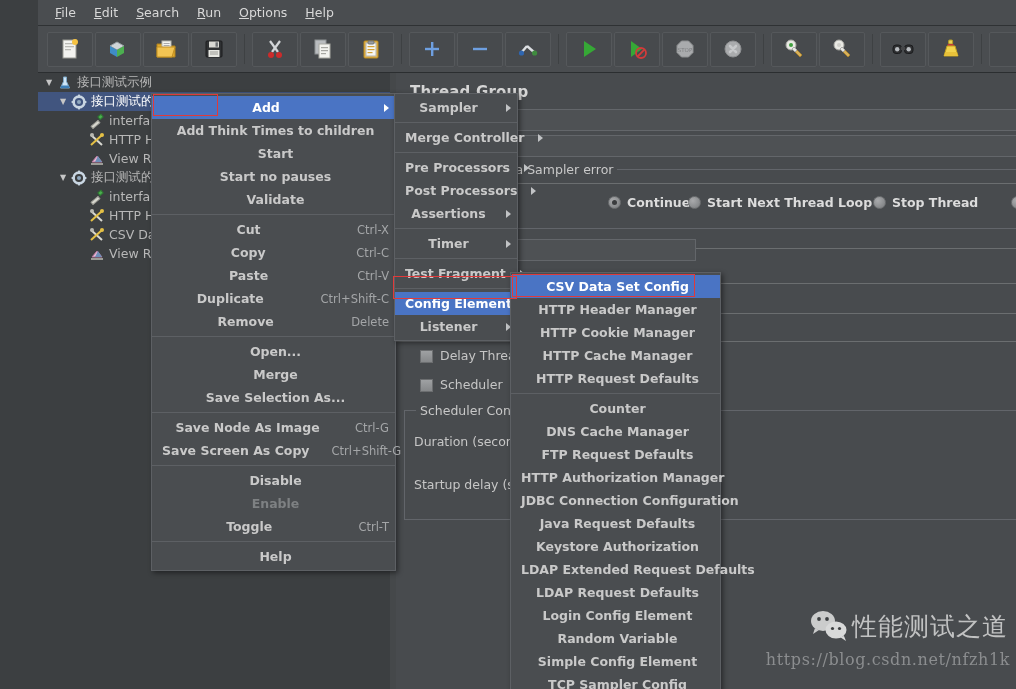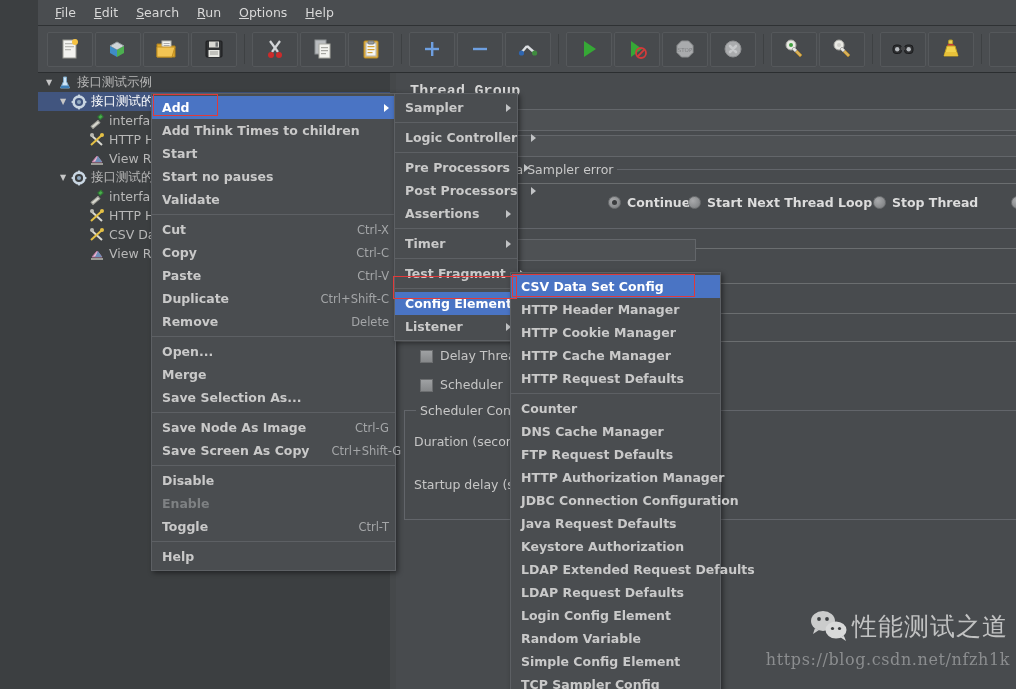--- a/index.html
+++ b/index.html
@@ -108,21 +108,20 @@
   .tnode .tlabel { overflow: hidden; }
   .ind0 { padding-left: 4px; }
   .ind1 { padding-left: 18px; }
   .ind2 { padding-left: 36px; }
 
   
   .rp-title {
     position: absolute; left: 14px; top: 10px;
     font-size: 15px; font-weight: bold; color: #d6d6d6;
     letter-spacing: .2px;
-    font-family: Liberation Mono, monospace;
   }
   .rp-fieldline {
     position: absolute; height: 1px; background: #6b6e70;
   }
   .rp-field {
     position: absolute;
     background: #4e5154;
     border: 1px solid #63666a;
     color: #d0d0d0;
     font-size: 12.5px;
@@ -189,21 +188,21 @@
   .pitem {
     display: flex; align-items: center;
     height: 23px;
     padding: 0 6px 0 10px;
     font-size: 12.5px; font-weight: bold;
     color: #c9c9c9;
     white-space: nowrap;
     cursor: default;
     position: relative;
   }
-  .pitem .plabel { flex: 1 1 auto; }
+  .pitem .plabel { flex: 1 1 auto; text-align: center; }
   .pitem .paccel {
     margin-left: 22px;
     color: #a4a6a8;
     font-weight: normal;
     font-size: 11.5px;
   }
   .pitem .parrow {
     margin-left: 14px;
     width: 0; height: 0;
     border-left: 5px solid #c1c3c5;
@@ -694,21 +693,21 @@
       </div>
     </div>
 
   <div class="popup" style="left:356px; top:93px; width:124px;" id="addmenu">
       <div class="pitem">
         <span class="plabel">Sampler</span>
         <span class="parrow"></span>
       </div>
       <div class="psep"></div>
       <div class="pitem">
-        <span class="plabel">Logic Controller</span>
+        <span class="plabel">Merge Controller</span>
         <span class="parrow"></span>
       </div>
       <div class="psep"></div>
       <div class="pitem">
         <span class="plabel">Pre Processors</span>
         <span class="parrow"></span>
       </div>
       <div class="pitem">
         <span class="plabel">Post Processors</span>
         <span class="parrow"></span>

